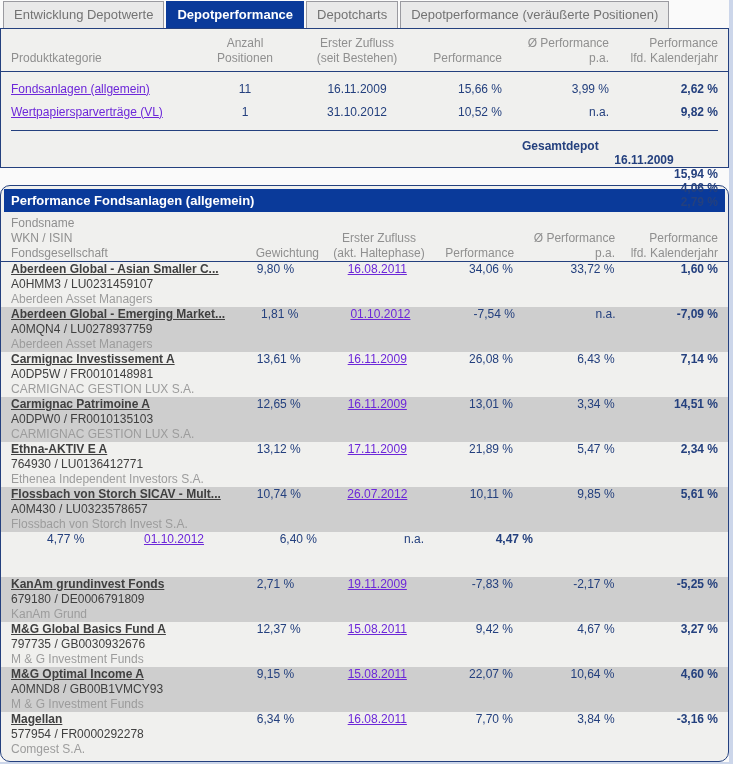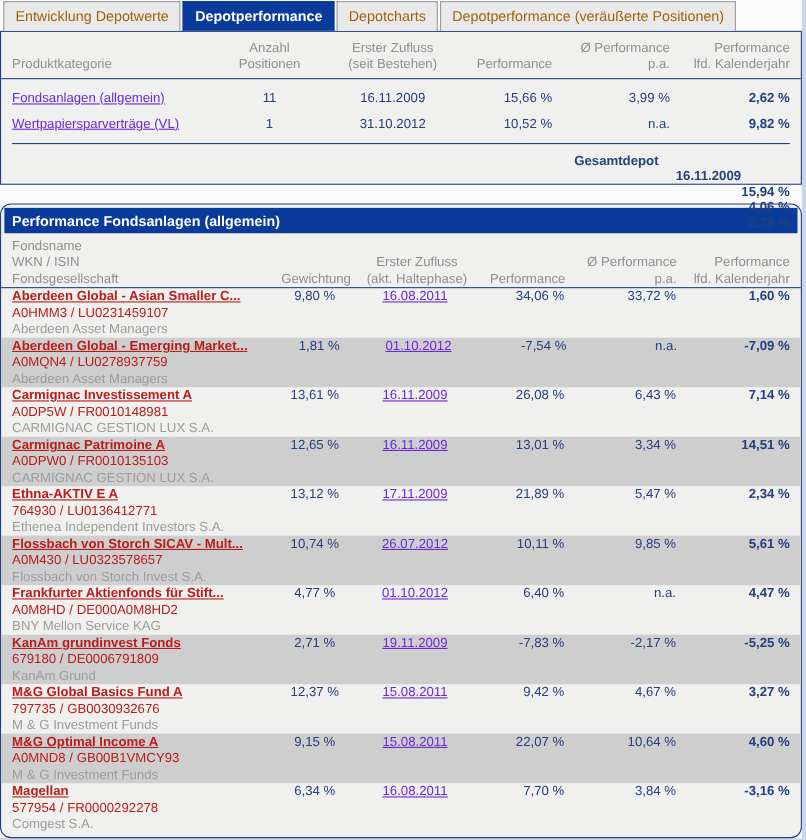--- a/index.html
+++ b/index.html
@@ -23,21 +23,21 @@
     padding-left: 3px;
     height: 28px;
     gap: 2px;
     background: #fafafa;
   }
   .tab {
     background: #e9e9e9;
     border: 1px solid #9a9aa0;
     border-bottom: none;
     padding: 5px 10px 6px 10px;
-    color: #a16207;
+    color: #737373;
     font-size: 13px;
     cursor: pointer;
     white-space: nowrap;
   }
   .tab.active {
     background: #0a3a9a;
     border-color: #0a3a9a;
     color: #ffffff;
     font-weight: bold;
   }
@@ -76,58 +76,58 @@
     flex-direction: column;
   }
   .total-row .c-cat { padding-left: 0; }
 
   a.navlink, a.datelink {
     color: #6d28d9;
     text-decoration: underline;
     cursor: pointer;
   }
   a.fundlink {
-    color: #b91c1c;
+    color: #404040;
     text-decoration: underline;
     font-weight: bold;
     cursor: pointer;
   }
   .bold { font-weight: bold; }
 
   
   .section-title {
     margin: 3px 3px 0 3px;
     background: #0a3a9a;
     color: #ffffff;
     font-weight: bold;
     font-size: 13px;
     padding: 4px 7px;
   }
   .frow { display: flex; padding: 0 10px; }
   .f-name   { width: 221px; text-align: left; }
-  .f-weight { width: 62px;  text-align: center; margin-left: 36px; }
+  .f-weight { width: 62px;  text-align: left; margin-left: 36px; }
   .f-inflow { width: 130px; text-align: center; }
   .f-perf   { width: 78px;  text-align: right; }
   .f-pa     { width: 107px; text-align: right; }
   .f-ytd    { width: 109px; text-align: right; }
 
   .fund-head {
     color: #8f8f8f;
     line-height: 15px;
     align-items: flex-end;
     padding-top: 4px;
     border-bottom: 1px solid #24407e;
   }
   .fund-row {
     line-height: 15px;
     align-items: flex-start;
     min-height: 45px;
   }
   .fund-row.alt { background: #cecece; }
-  .fund-row .line2 { color: #b91c1c; }
+  .fund-row .line2 { color: #404040; }
   .fund-row .line3 { color: #9c9c9c; }
   .fund-panel { padding-bottom: 4px; }
   .name-cell div { white-space: nowrap; overflow: hidden; }
 </style>
 </head>
 <body>
 
 <div class="page">
 
   <div class="tabbar" id="tab-mount">
@@ -261,25 +261,20 @@
       <div class="line3">Flossbach von Storch Invest S.A.</div>
     </span>
     <span class="f-weight">10,74 %</span>
     <span class="f-inflow"><a class="datelink">26.07.2012</a></span>
     <span class="f-perf">10,11 %</span>
     <span class="f-pa">9,85 %</span>
     <span class="f-ytd bold">5,61 %</span>
   </div>
 
   <div class="frow fund-row">
-    <span class="f-name name-cell">
-      <div><a class="fundlink">Frankfurter Aktienfonds für Stift...</a></div>
-      <div class="line2">A0M8HD /  DE000A0M8HD2</div>
-      <div class="line3">BNY Mellon Service KAG</div>
-    </span>
     <span class="f-weight">4,77 %</span>
     <span class="f-inflow"><a class="datelink">01.10.2012</a></span>
     <span class="f-perf">6,40 %</span>
     <span class="f-pa">n.a.</span>
     <span class="f-ytd bold">4,47 %</span>
   </div>
 
   <div class="frow fund-row alt">
     <span class="f-name name-cell">
       <div><a class="fundlink">KanAm grundinvest Fonds</a></div>

